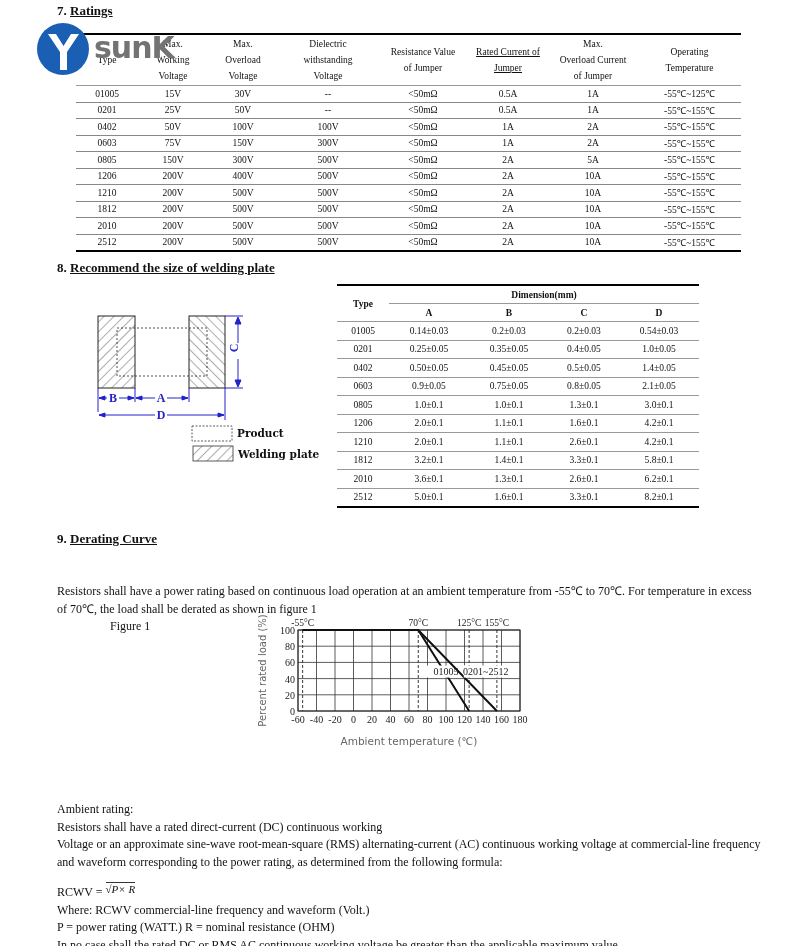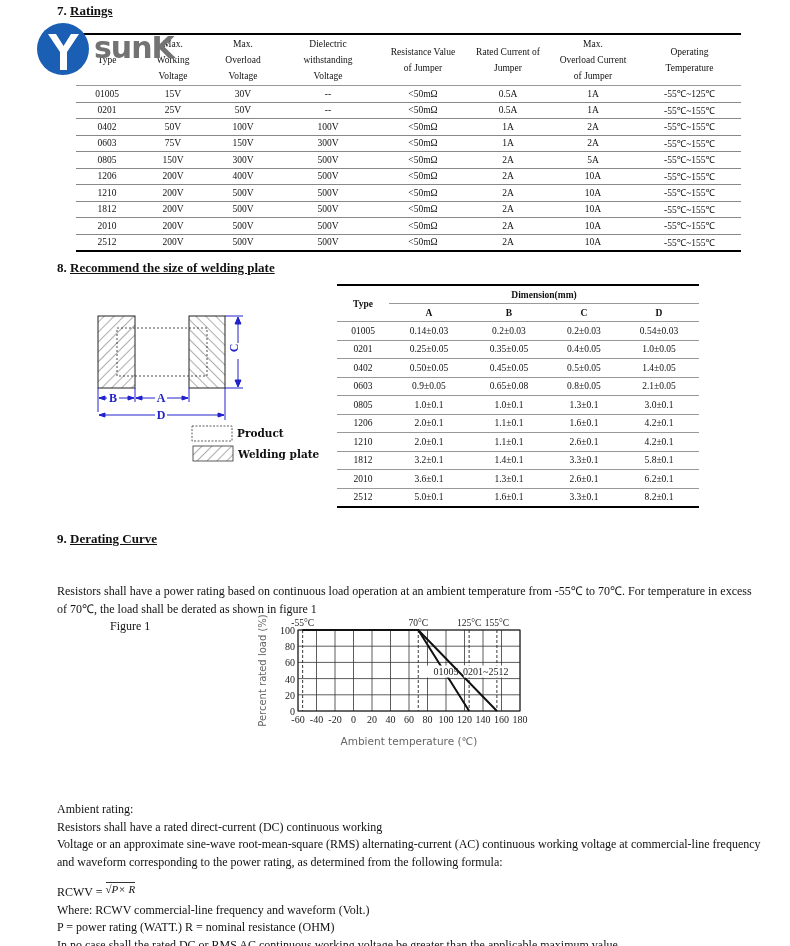--- a/index.html
+++ b/index.html
@@ -50,21 +50,21 @@
         </th>
         <th style="width: 100px; height: 50px; margin-top: 41px;">
           <div>Dielectric</div>
           <div>withstanding</div>
           <div>Voltage</div>
         </th>
         <th style="width: 90px; height: 50px;">
           <div>Resistance Value</div>
           <div>of Jumper</div>
         </th>
-        <th style="width: 80px; height: 50px;">
+        <th style="width: 80px; height: 50px; text-decoration: underline;">
           <div>Rated Current of</div>
           <div>Jumper</div>
         </th>
         <th style="width: 90px; height: 50px;">
           <div>Max.</div>
           <div>Overload Current</div>
           <div>of Jumper</div>
         </th>
         <th style="width: 103px; height: 50px;">
           <div>Operating</div>
@@ -267,21 +267,21 @@
       <tr>
         <td>0402</td>
         <td>0.50±0.05</td>
         <td>0.45±0.05</td>
         <td>0.5±0.05</td>
         <td>1.4±0.05</td>
       </tr>
       <tr>
         <td>0603</td>
         <td>0.9±0.05</td>
-        <td>0.65±0.08</td>
+        <td>0.75±0.05</td>
         <td>0.8±0.05</td>
         <td>2.1±0.05</td>
       </tr>
       <tr>
         <td>0805</td>
         <td>1.0±0.1</td>
         <td>1.0±0.1</td>
         <td>1.3±0.1</td>
         <td>3.0±0.1</td>
       </tr>

